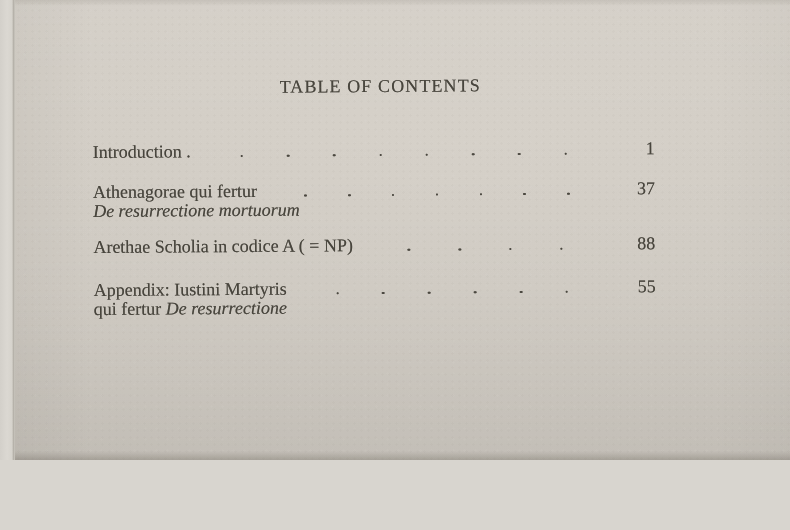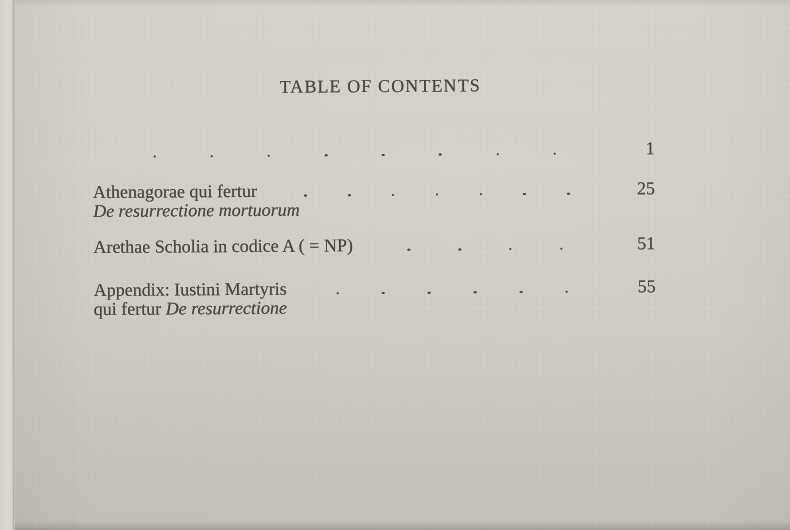--- a/index.html
+++ b/index.html
@@ -4,21 +4,21 @@
 <style>
   html, body { margin: 0; padding: 0; }
   body {
     width: 790px; height: 530px;
     font-family: "Liberation Serif", serif;
     overflow: hidden;
     background: #d8d5cf;
   }
   .photo {
     position: relative;
-    width: 790px; height: 530px;
+    width: 790px; height: 460px;
     overflow: hidden;
   }
   
   .edge-strip {
     position: absolute; left: 0; top: 0; bottom: 0; width: 13px;
     background: linear-gradient(to right, #d3d0ca 0%, #dbd8d2 55%, #d5d2cb 100%);
   }
   
   .crease {
     position: absolute; left: 12px; top: 0; bottom: 0; width: 4px;
@@ -108,20 +108,21 @@
   <div class="edge-strip"></div>
   <div class="crease"></div>
   <div class="paper">
     <div class="top-shade"></div>
     <div class="bottom-shade"></div>
     <div class="content">
       <h1 class="toc-title">TABLE OF CONTENTS</h1>
       <ul class="entries">
   <li class="entry m1">
     <div class="row">
+      <span class="t">Introduction .</span>
       <span class="leader">
                 <span class="dot"></span>
                 <span class="dot"></span>
                 <span class="dot"></span>
                 <span class="dot"></span>
                 <span class="dot"></span>
                 <span class="dot"></span>
                 <span class="dot"></span>
                 <span class="dot"></span>
               </span>
@@ -135,35 +136,35 @@
       <span class="t">Athenagorae qui fertur</span>
       <span class="leader">
                 <span class="dot"></span>
                 <span class="dot"></span>
                 <span class="dot"></span>
                 <span class="dot"></span>
                 <span class="dot"></span>
                 <span class="dot"></span>
                 <span class="dot"></span>
               </span>
-      <span class="page">25</span>
+      <span class="page">37</span>
     </div>
     <div class="sub"><em>De resurrectione mortuorum</em></div>
   </li>
 
   <li class="entry m3">
     <div class="row">
       <span class="t">Arethae Scholia in codice A ( = NP)</span>
       <span class="leader">
                 <span class="dot"></span>
                 <span class="dot"></span>
                 <span class="dot"></span>
                 <span class="dot"></span>
               </span>
-      <span class="page">51</span>
+      <span class="page">88</span>
     </div>
 
   </li>
 
   <li class="entry">
     <div class="row">
       <span class="t">Appendix: Iustini Martyris</span>
       <span class="leader">
                 <span class="dot"></span>
                 <span class="dot"></span>

